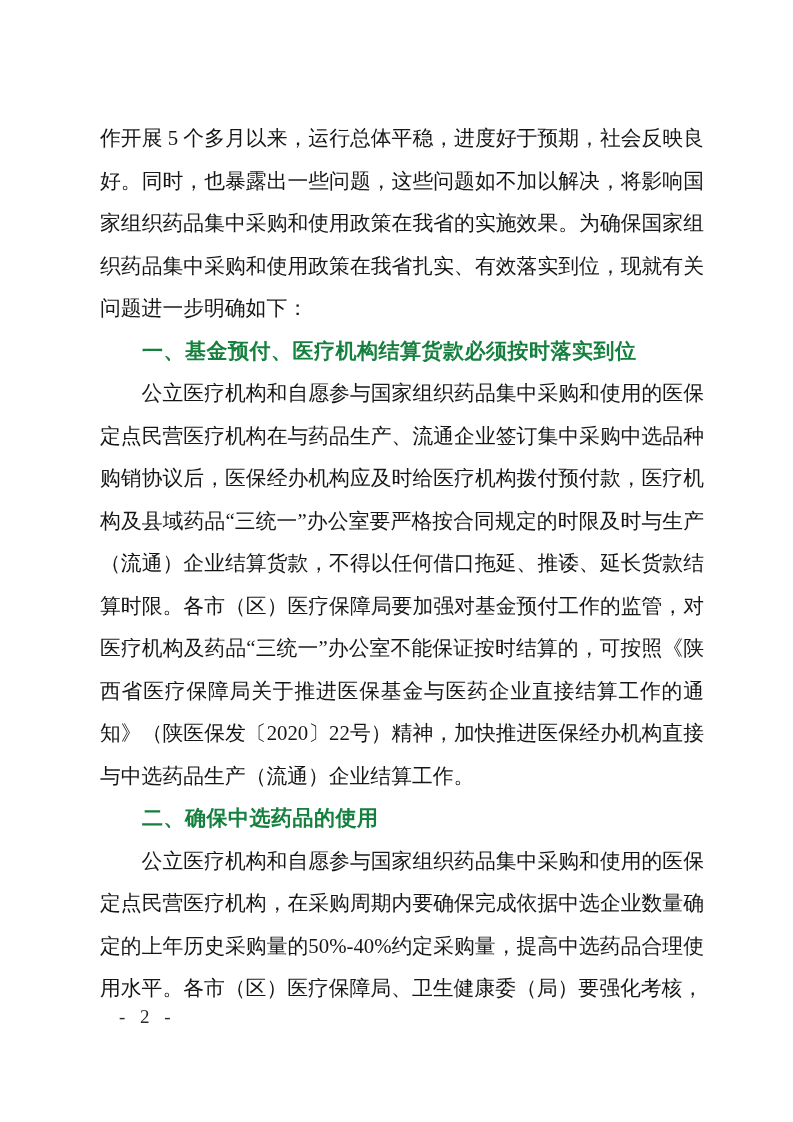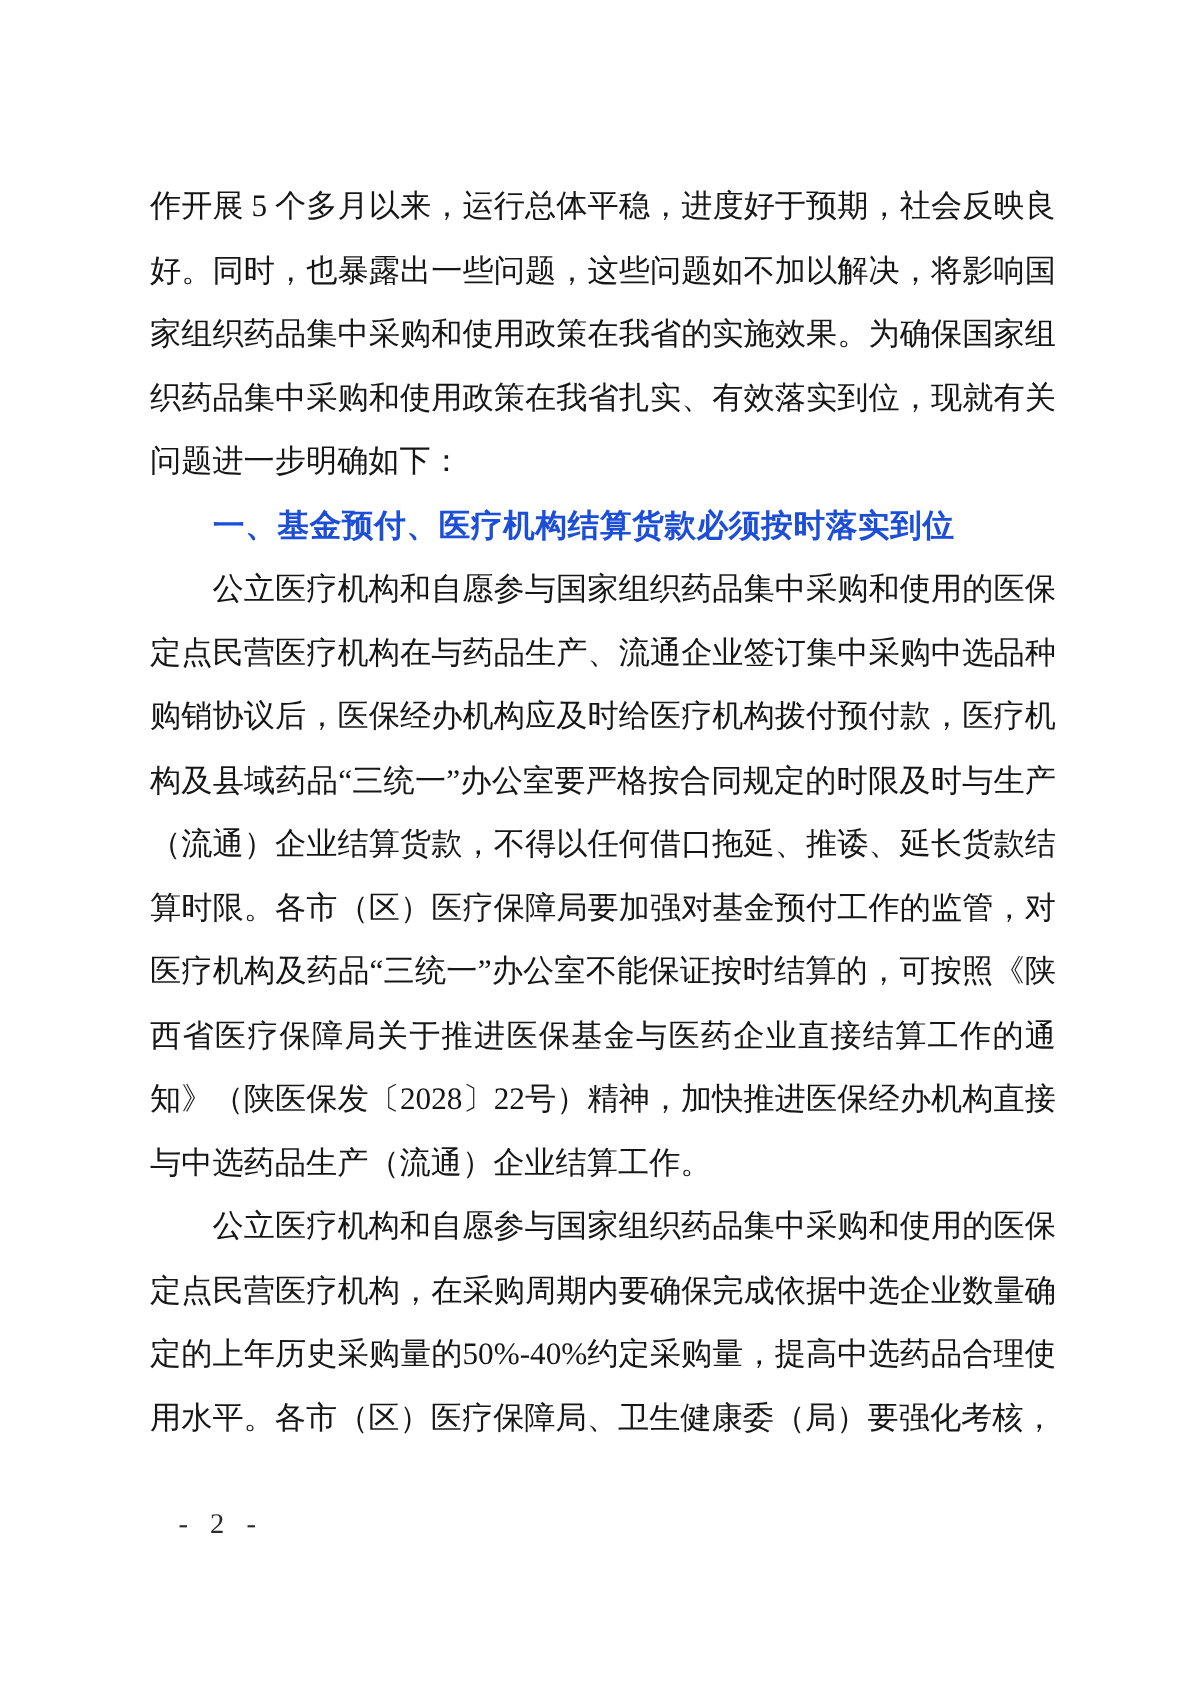--- a/index.html
+++ b/index.html
@@ -36,21 +36,21 @@
   }
 
   .indent {
     text-indent: 2em;
   }
 
   .heading {
     font-family: "Liberation Sans", "DejaVu Sans", sans-serif;
     font-size: 21px;
     line-height: 42.5px;
-    color: #1d4ed8;
+    color: #15803d;
     font-weight: 700;
     text-indent: 2em;
     letter-spacing: 0.5px;
   }
 
   .page-number {
     position: absolute;
     left: 119px;
     top: 1006px;
     font-family: "Liberation Serif", "DejaVu Serif", serif;
@@ -59,17 +59,18 @@
     letter-spacing: 5px;
   }
 </style>
 </head>
 <body>
 
 <div class="page">
   <div class="text-area">
     <p class="body-text">作开展 5 个多月以来，运行总体平稳，进度好于预期，社会反映良好。同时，也暴露出一些问题，这些问题如不加以解决，将影响国家组织药品集中采购和使用政策在我省的实施效果。为确保国家组织药品集中采购和使用政策在我省扎实、有效落实到位，现就有关问题进一步明确如下：</p>
     <p class="heading">一、基金预付、医疗机构结算货款必须按时落实到位</p>
-    <p class="body-text indent">公立医疗机构和自愿参与国家组织药品集中采购和使用的医保定点民营医疗机构在与药品生产、流通企业签订集中采购中选品种购销协议后，医保经办机构应及时给医疗机构拨付预付款，医疗机构及县域药品“三统一”办公室要严格按合同规定的时限及时与生产（流通）企业结算货款，不得以任何借口拖延、推诿、延长货款结算时限。各市（区）医疗保障局要加强对基金预付工作的监管，对医疗机构及药品“三统一”办公室不能保证按时结算的，可按照《陕西省医疗保障局关于推进医保基金与医药企业直接结算工作的通知》（陕医保发〔2028〕22号）精神，加快推进医保经办机构直接与中选药品生产（流通）企业结算工作。</p>
+    <p class="body-text indent">公立医疗机构和自愿参与国家组织药品集中采购和使用的医保定点民营医疗机构在与药品生产、流通企业签订集中采购中选品种购销协议后，医保经办机构应及时给医疗机构拨付预付款，医疗机构及县域药品“三统一”办公室要严格按合同规定的时限及时与生产（流通）企业结算货款，不得以任何借口拖延、推诿、延长货款结算时限。各市（区）医疗保障局要加强对基金预付工作的监管，对医疗机构及药品“三统一”办公室不能保证按时结算的，可按照《陕西省医疗保障局关于推进医保基金与医药企业直接结算工作的通知》（陕医保发〔2020〕22号）精神，加快推进医保经办机构直接与中选药品生产（流通）企业结算工作。</p>
+    <p class="heading">二、确保中选药品的使用</p>
     <p class="body-text indent">公立医疗机构和自愿参与国家组织药品集中采购和使用的医保定点民营医疗机构，在采购周期内要确保完成依据中选企业数量确定的上年历史采购量的50%-40%约定采购量，提高中选药品合理使用水平。各市（区）医疗保障局、卫生健康委（局）要强化考核，</p>
   </div>
   <div class="page-number">- 2 -</div>
 </div>
 
 </body></html>

